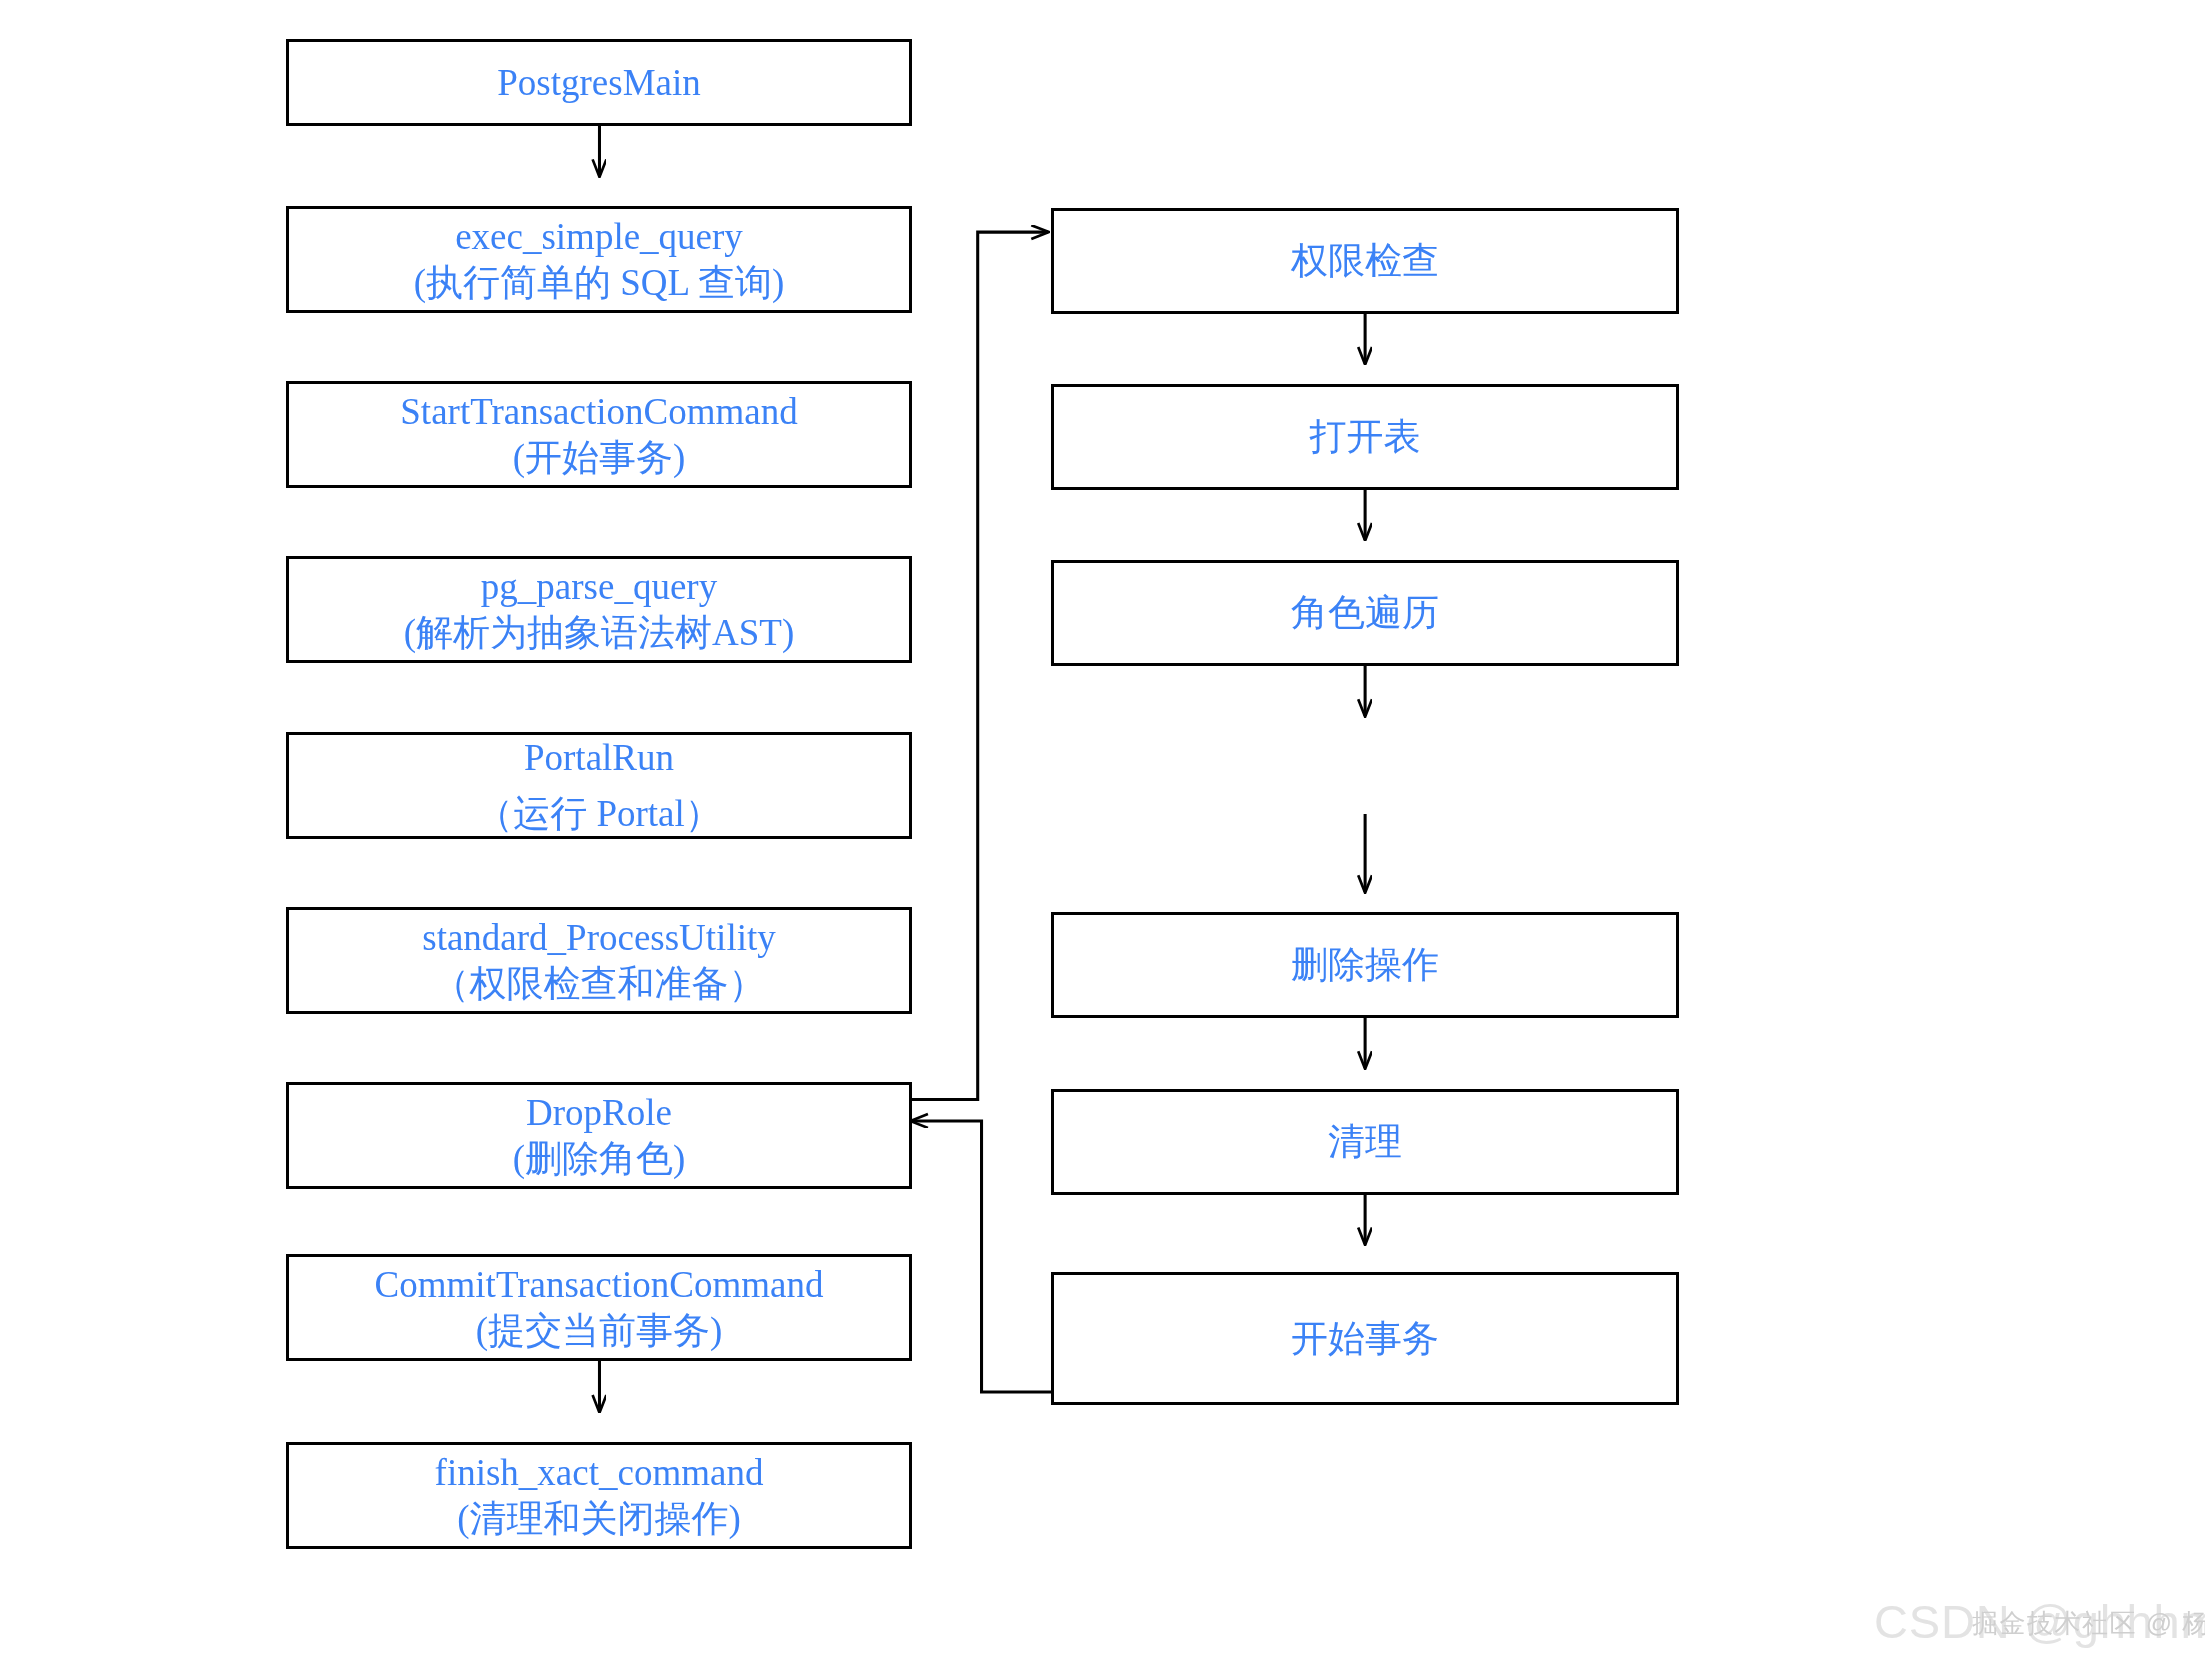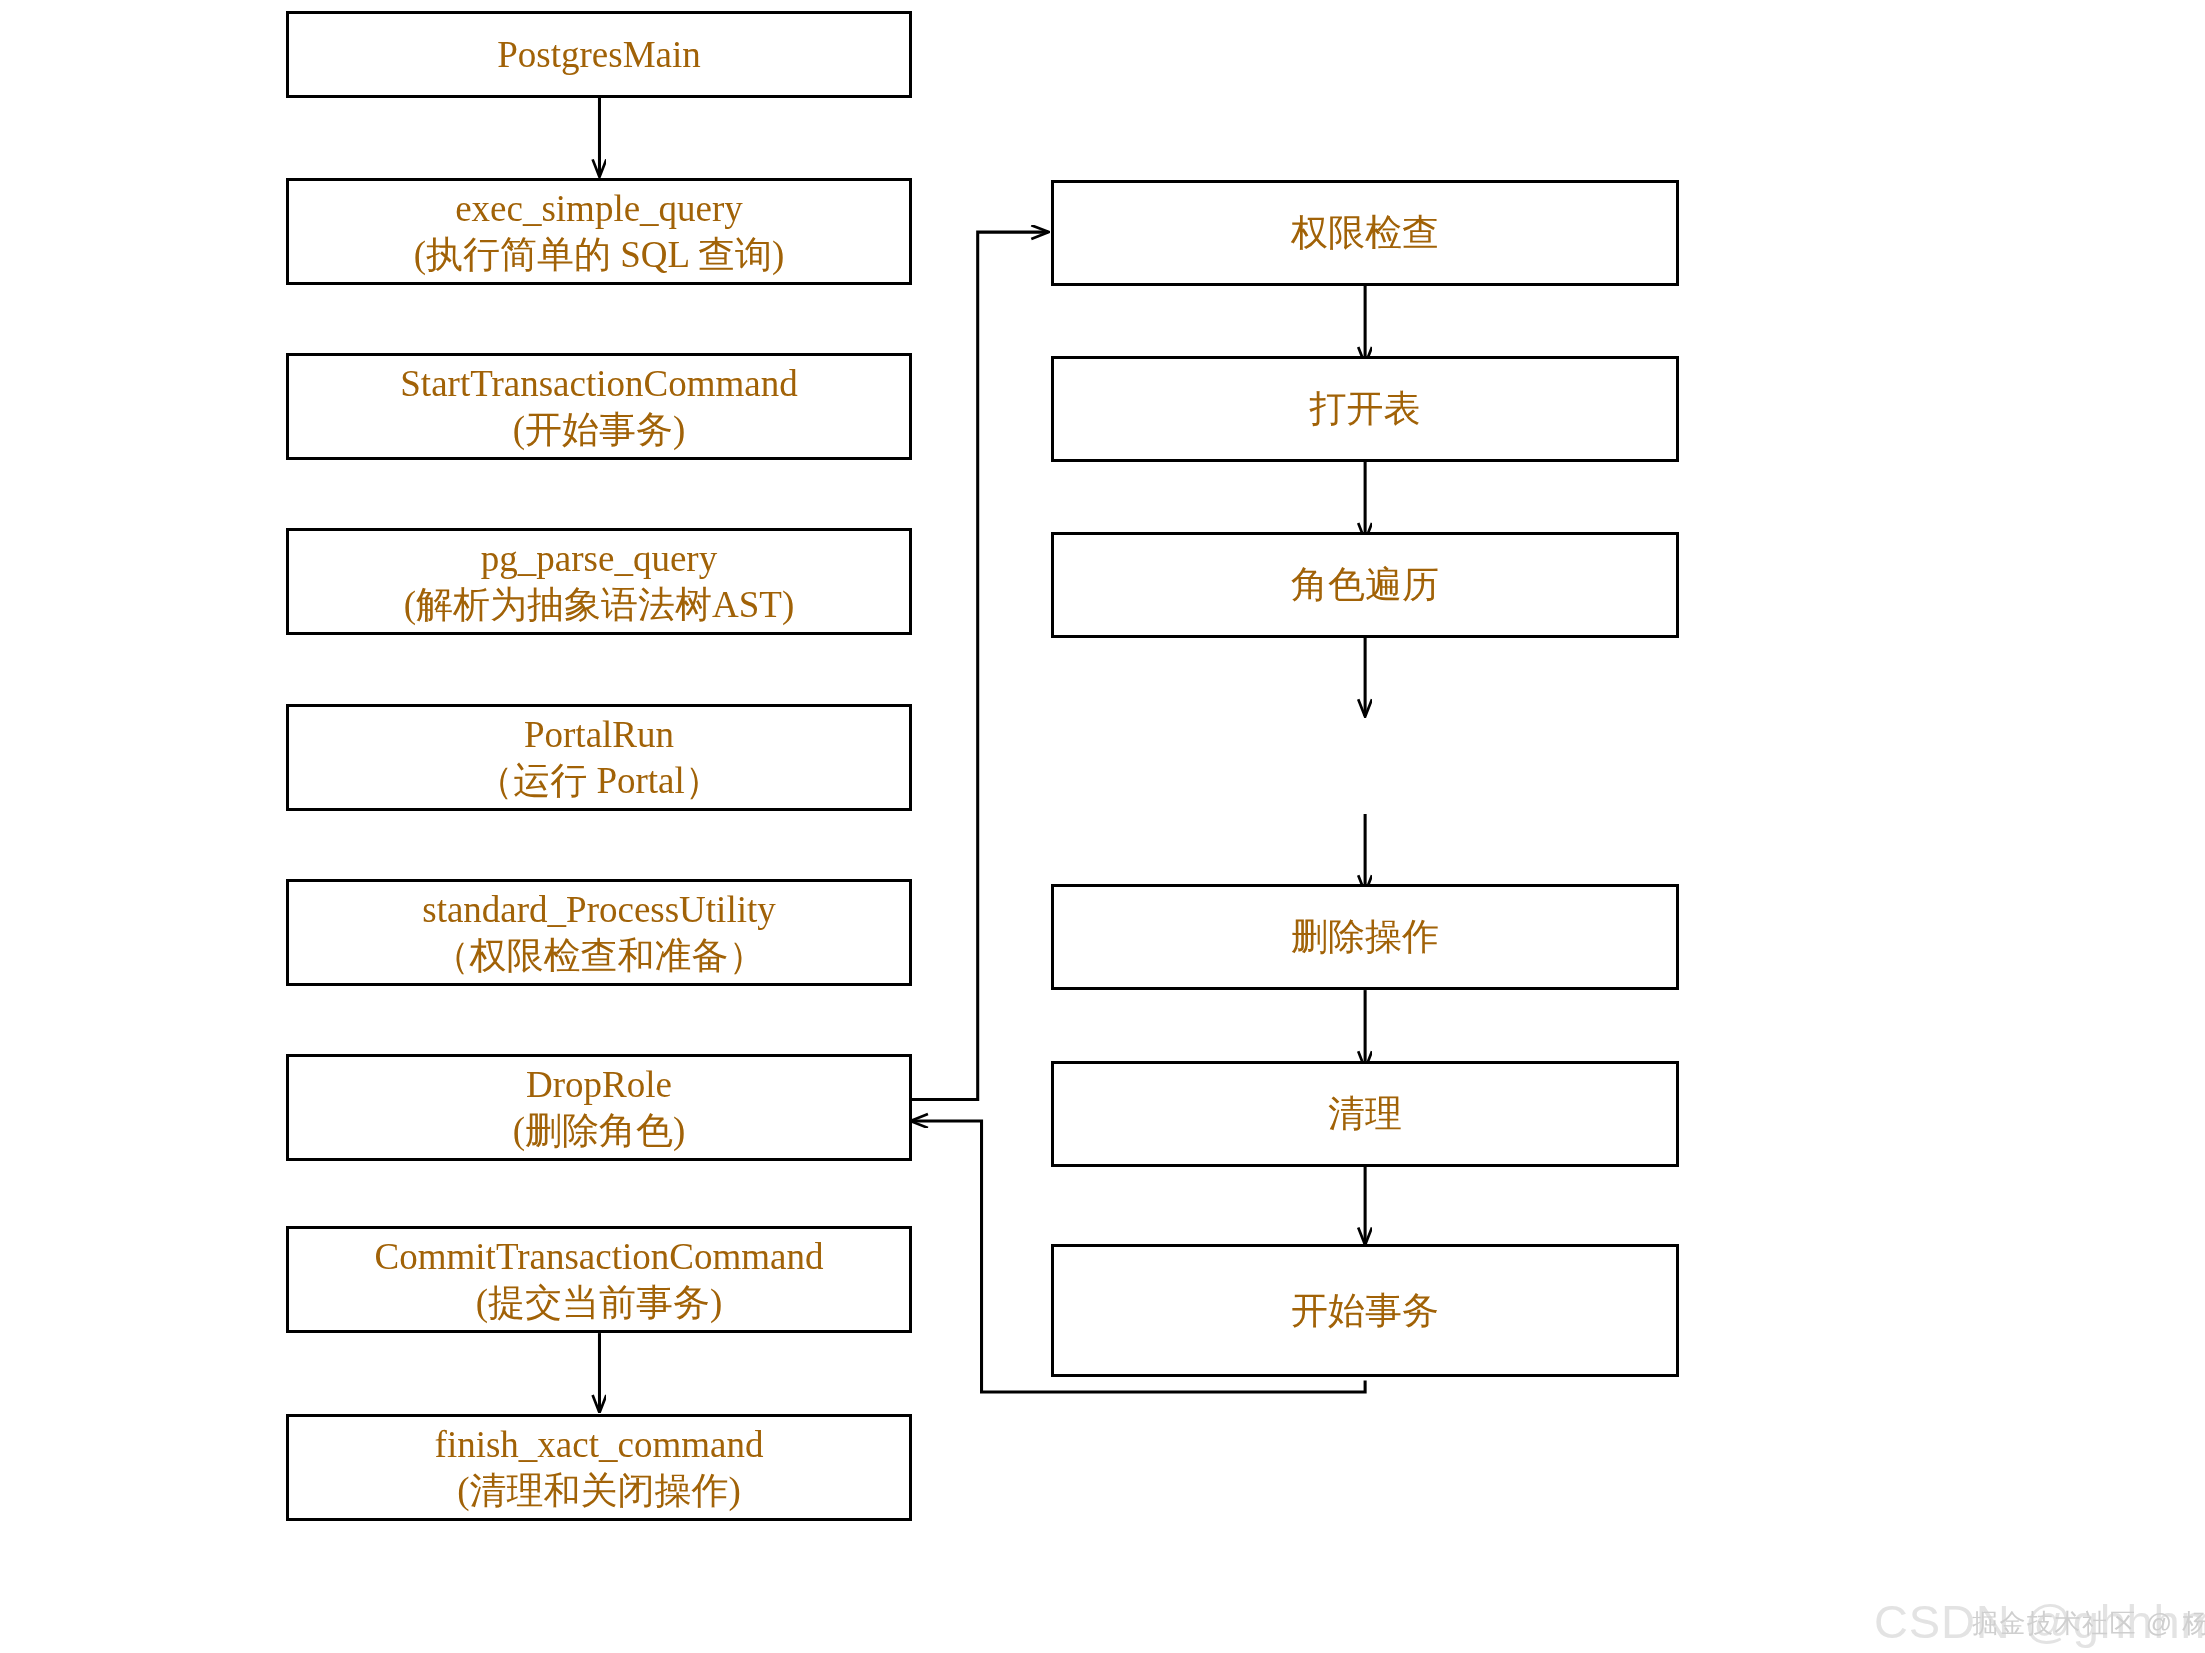--- a/index.html
+++ b/index.html
@@ -22,21 +22,22 @@
     position: absolute;
     box-sizing: border-box;
     border: 3.8px solid #000000;
     background: #ffffff;
     display: flex;
     flex-direction: column;
     align-items: center;
     justify-content: center;
     text-align: center;
     line-height: 1.22;
-    color: #a16207;
+    color: #3b82f6;
+    margin-top: 28px;
   }
   .node .l1 {
     font-size: 37px;
     white-space: nowrap;
   }
   .node .l2 {
     font-size: 37px;
     white-space: nowrap;
   }
   .node.single .l1 {
@@ -115,21 +116,21 @@
   <div class="node" style="left:286px; top:528px; width:626px; height:107px;">
     <div class="l1">pg_parse_query</div>
     <div class="l2">(解析为抽象语法树AST)</div>
   </div>
 
   <div class="node" style="left:286px; top:353px; width:626px; height:107px;">
     <div class="l1">StartTransactionCommand</div>
     <div class="l2">(开始事务)</div>
   </div>
 
-  <div class="node" style="left:286px; top:704px; width:626px; height:107px;">
+  <div class="node" style="left:286px; top:704px; width:626px; height:107px;justify-content:space-between;">
     <div class="l1">PortalRun</div>
     <div class="l2">（运行 Portal）</div>
   </div>
 
   <div class="node" style="left:286px; top:879px; width:626px; height:107px;">
     <div class="l1">standard_ProcessUtility</div>
     <div class="l2">（权限检查和准备）</div>
   </div>
 
   <div class="node" style="left:286px; top:1054px; width:626px; height:107px;">

